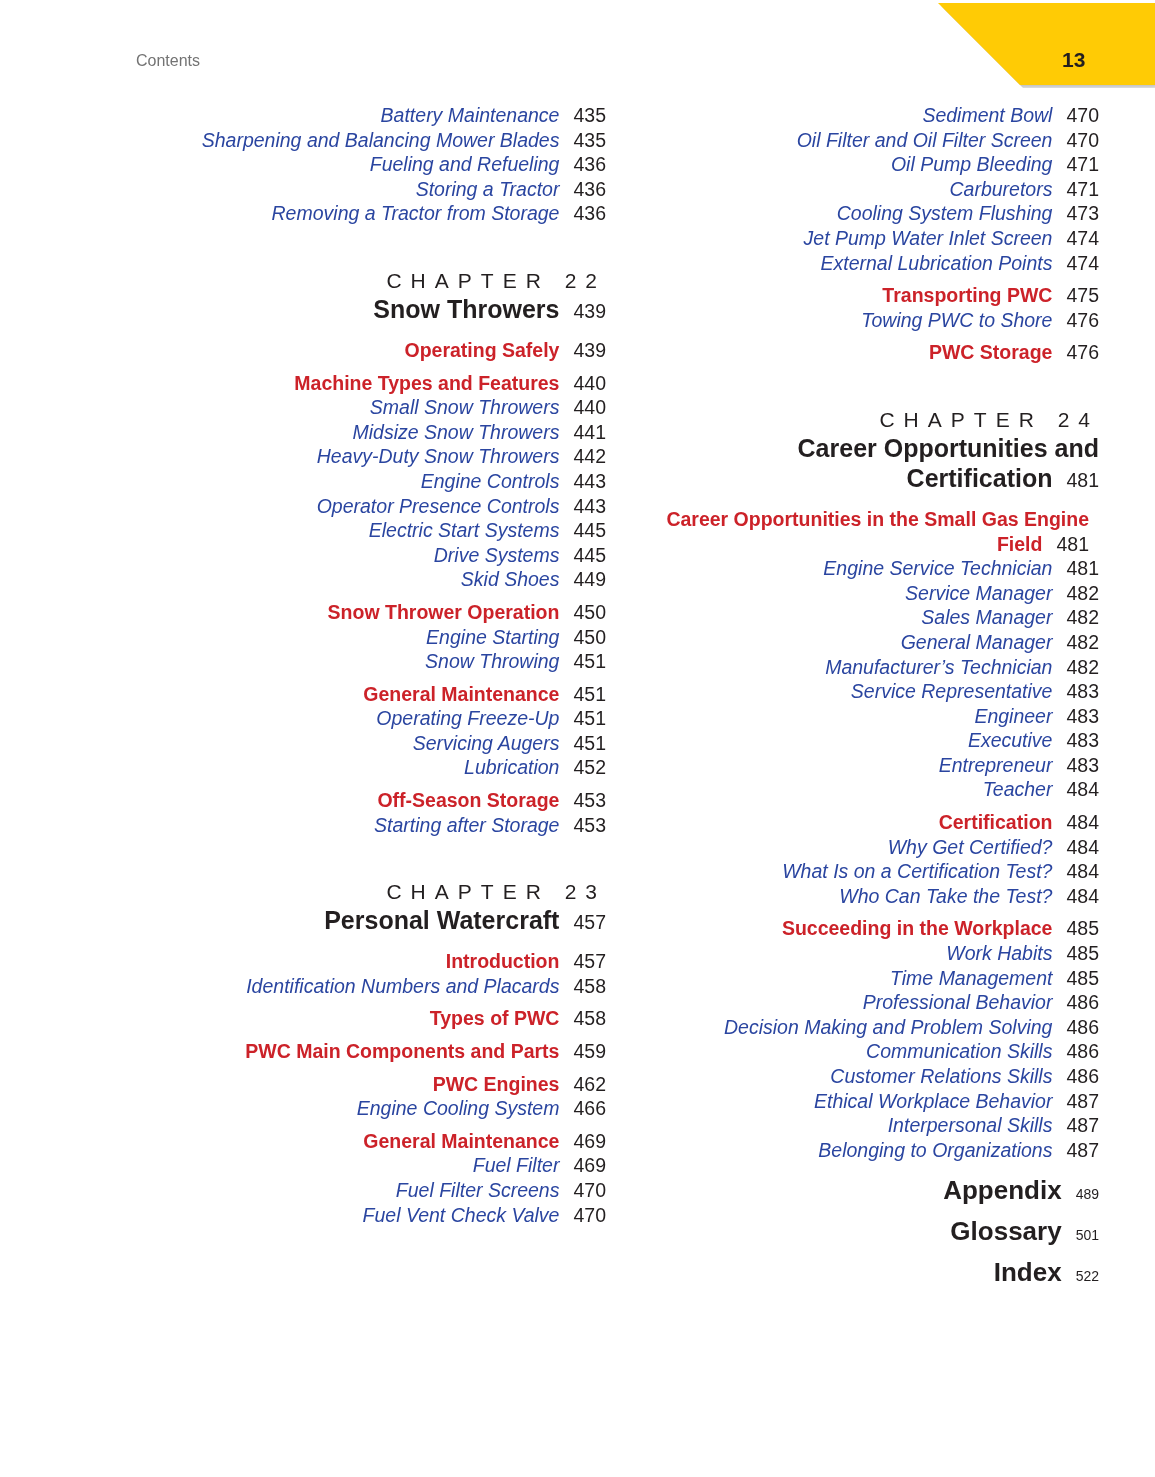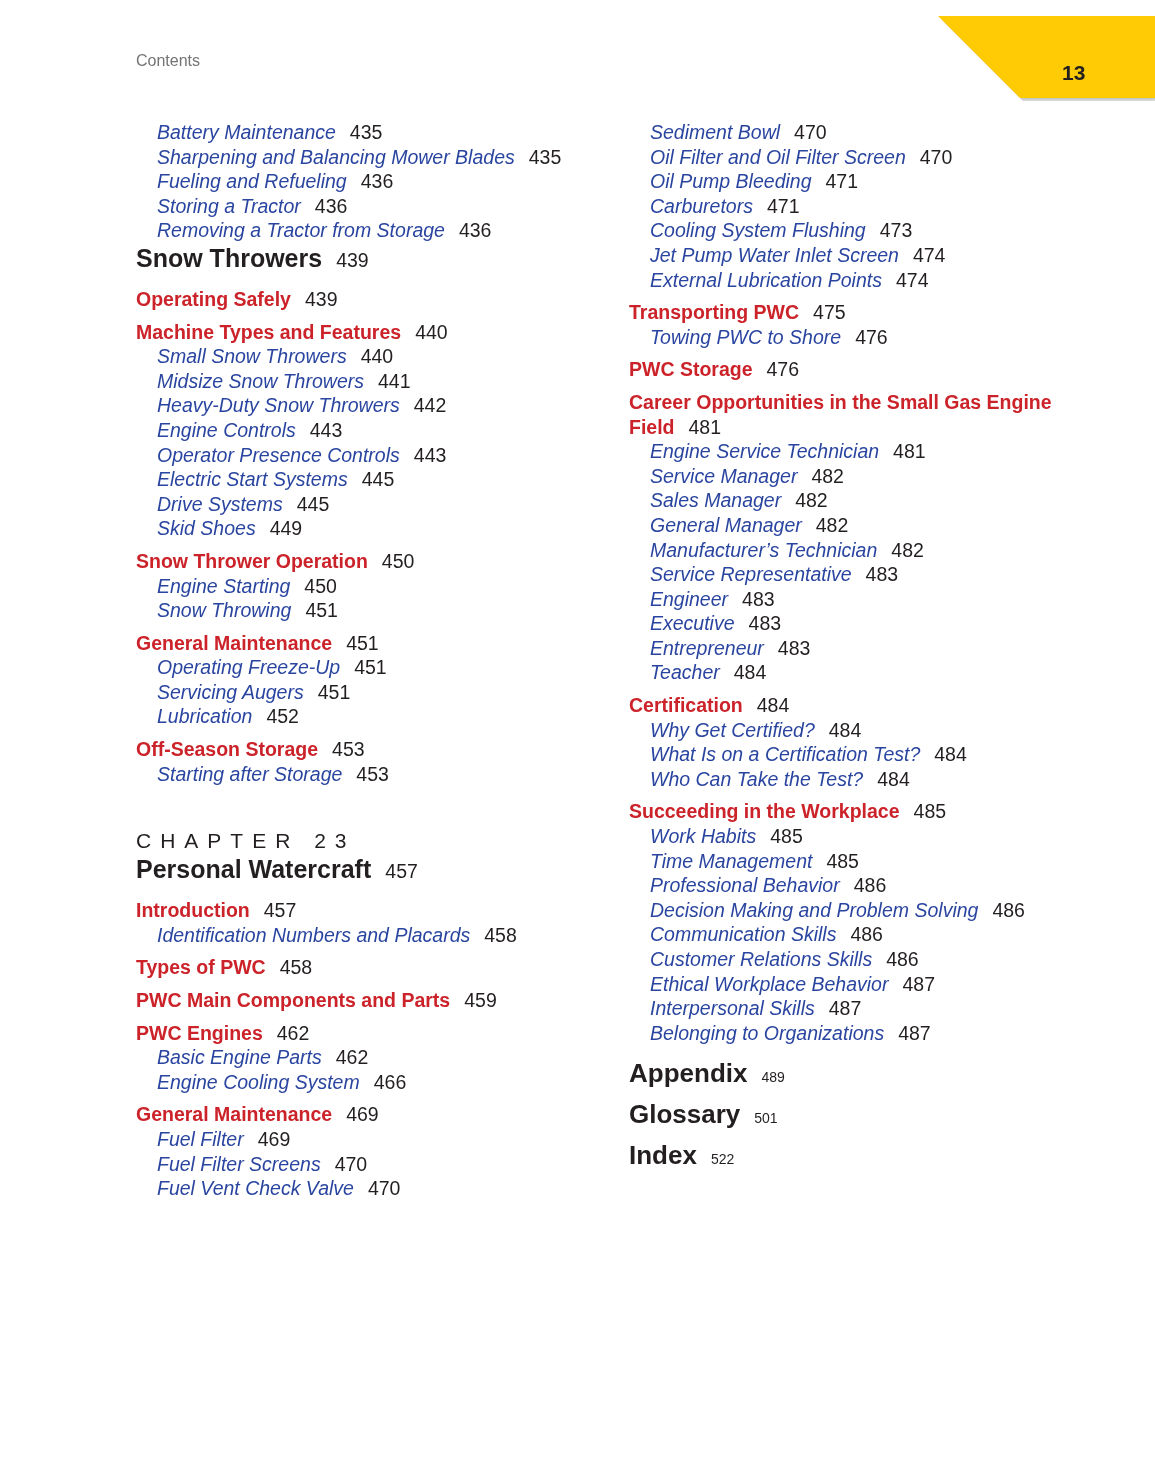--- a/index.html
+++ b/index.html
@@ -6,32 +6,32 @@
   body {
     width: 1155px; height: 1477px; background: #ffffff; position: relative; overflow: hidden;
     font-family: "Liberation Sans", sans-serif; color: #231f20;
   }
   .tab {
     position: absolute; top: 0; left: 938px; width: 217px; height: 82px;
     background: #ffcb05;
     clip-path: polygon(0 0, 100% 0, 100% 100%, 82px 100%);
     filter: drop-shadow(3px 3px 3px rgba(0,0,0,0.35));
   }
-  .tab-wrap { position: absolute; top: 16px; left: 0; width: 1155px; height: 90px; }
+  .tab-wrap { position: absolute; top: 3px; left: 0; width: 1155px; height: 90px; }
   .tab-shadow {
     position: absolute; top: 3px; left: 941px; width: 217px; height: 82px;
     background: rgba(0,0,0,0.25);
     clip-path: polygon(0 0, 100% 0, 100% 100%, 82px 100%);
     filter: blur(2px);
   }
   .page-num {
     position: absolute; top: 45px; left: 1062px; font-size: 21px; font-weight: bold; color: #231f20;
   }
   .running-head { position: absolute; top: 52px; left: 136px; font-size: 16px; color: #737373; }
-  .col { position: absolute; top: 120px; }
+  .col { position: absolute; top: 103px; text-align: right; }
   .col-left { left: 136px; width: 470px; }
   .col-right { left: 629px; width: 470px; }
   .entry { line-height: 24.6px; font-size: 19.5px; }
   .pg { color: #231f20; font-style: normal; font-weight: normal; margin-left: 14px; font-size: 19.5px; }
   .sub { padding-left: 21px; font-style: italic; color: #2a45a0; }
   .sec { color: #cc2229; font-weight: bold; margin-top: 8px; }
   .chap-label { font-size: 21px; letter-spacing: 9px; color: #231f20; margin-top: 42px; line-height: 26px; }
   .chap-title { font-size: 25px; font-weight: bold; color: #231f20; line-height: 30px; }
   .chap-title .pg { font-size: 19.5px; margin-left: 14px; }
   .chap-block + .sec { margin-top: 12px; }
@@ -53,20 +53,21 @@
 <div class="col col-left">
   <div>
     <div class="entry sub"><span>Battery Maintenance</span><span class="pg">435</span></div>
     <div class="entry sub"><span>Sharpening and Balancing Mower Blades</span><span class="pg">435</span></div>
     <div class="entry sub"><span>Fueling and Refueling</span><span class="pg">436</span></div>
     <div class="entry sub"><span>Storing a Tractor</span><span class="pg">436</span></div>
     <div class="entry sub"><span>Removing a Tractor from Storage</span><span class="pg">436</span></div>
   </div>
 
   <div class="chap-block">
+    <div class="chap-label">CHAPTER 22</div>
     <div class="chap-title"><span>Snow Throwers</span><span class="pg">439</span></div>
   </div>
 
   <div class="entry sec"><span>Operating Safely</span><span class="pg">439</span></div>
 
   <div class="entry sec"><span>Machine Types and Features</span><span class="pg">440</span></div>
   <div class="entry sub"><span>Small Snow Throwers</span><span class="pg">440</span></div>
   <div class="entry sub"><span>Midsize Snow Throwers</span><span class="pg">441</span></div>
   <div class="entry sub"><span>Heavy-Duty Snow Throwers</span><span class="pg">442</span></div>
   <div class="entry sub"><span>Engine Controls</span><span class="pg">443</span></div>
@@ -93,21 +94,20 @@
   </div>
 
   <div class="entry sec"><span>Introduction</span><span class="pg">457</span></div>
   <div class="entry sub"><span>Identification Numbers and Placards</span><span class="pg">458</span></div>
 
   <div class="entry sec"><span>Types of PWC</span><span class="pg">458</span></div>
 
   <div class="entry sec"><span>PWC Main Components and Parts</span><span class="pg">459</span></div>
 
   <div class="entry sec"><span>PWC Engines</span><span class="pg">462</span></div>
-  <div class="entry sub"><span>Basic Engine Parts</span><span class="pg">462</span></div>
   <div class="entry sub"><span>Engine Cooling System</span><span class="pg">466</span></div>
 
   <div class="entry sec"><span>General Maintenance</span><span class="pg">469</span></div>
   <div class="entry sub"><span>Fuel Filter</span><span class="pg">469</span></div>
   <div class="entry sub"><span>Fuel Filter Screens</span><span class="pg">470</span></div>
   <div class="entry sub"><span>Fuel Vent Check Valve</span><span class="pg">470</span></div>
 </div>
 
 <div class="col col-right">
   <div>
@@ -117,20 +117,27 @@
     <div class="entry sub"><span>Carburetors</span><span class="pg">471</span></div>
     <div class="entry sub"><span>Cooling System Flushing</span><span class="pg">473</span></div>
     <div class="entry sub"><span>Jet Pump Water Inlet Screen</span><span class="pg">474</span></div>
     <div class="entry sub"><span>External Lubrication Points</span><span class="pg">474</span></div>
   </div>
 
   <div class="entry sec"><span>Transporting PWC</span><span class="pg">475</span></div>
   <div class="entry sub"><span>Towing PWC to Shore</span><span class="pg">476</span></div>
   <div class="entry sec"><span>PWC Storage</span><span class="pg">476</span></div>
 
+  <div class="chap-block">
+    <div class="chap-label">CHAPTER 24</div>
+    <div class="chap-title">
+      <div>Career Opportunities and</div>
+      <div><span>Certification</span><span class="pg">481</span></div>
+    </div>
+  </div>
 
   <div class="entry sec sec-wrap">
     <div>Career Opportunities in the Small Gas Engine</div>
     <div><span>Field</span><span class="pg">481</span></div>
   </div>
   <div class="entry sub"><span>Engine Service Technician</span><span class="pg">481</span></div>
   <div class="entry sub"><span>Service Manager</span><span class="pg">482</span></div>
   <div class="entry sub"><span>Sales Manager</span><span class="pg">482</span></div>
   <div class="entry sub"><span>General Manager</span><span class="pg">482</span></div>
   <div class="entry sub"><span>Manufacturer’s Technician</span><span class="pg">482</span></div>

